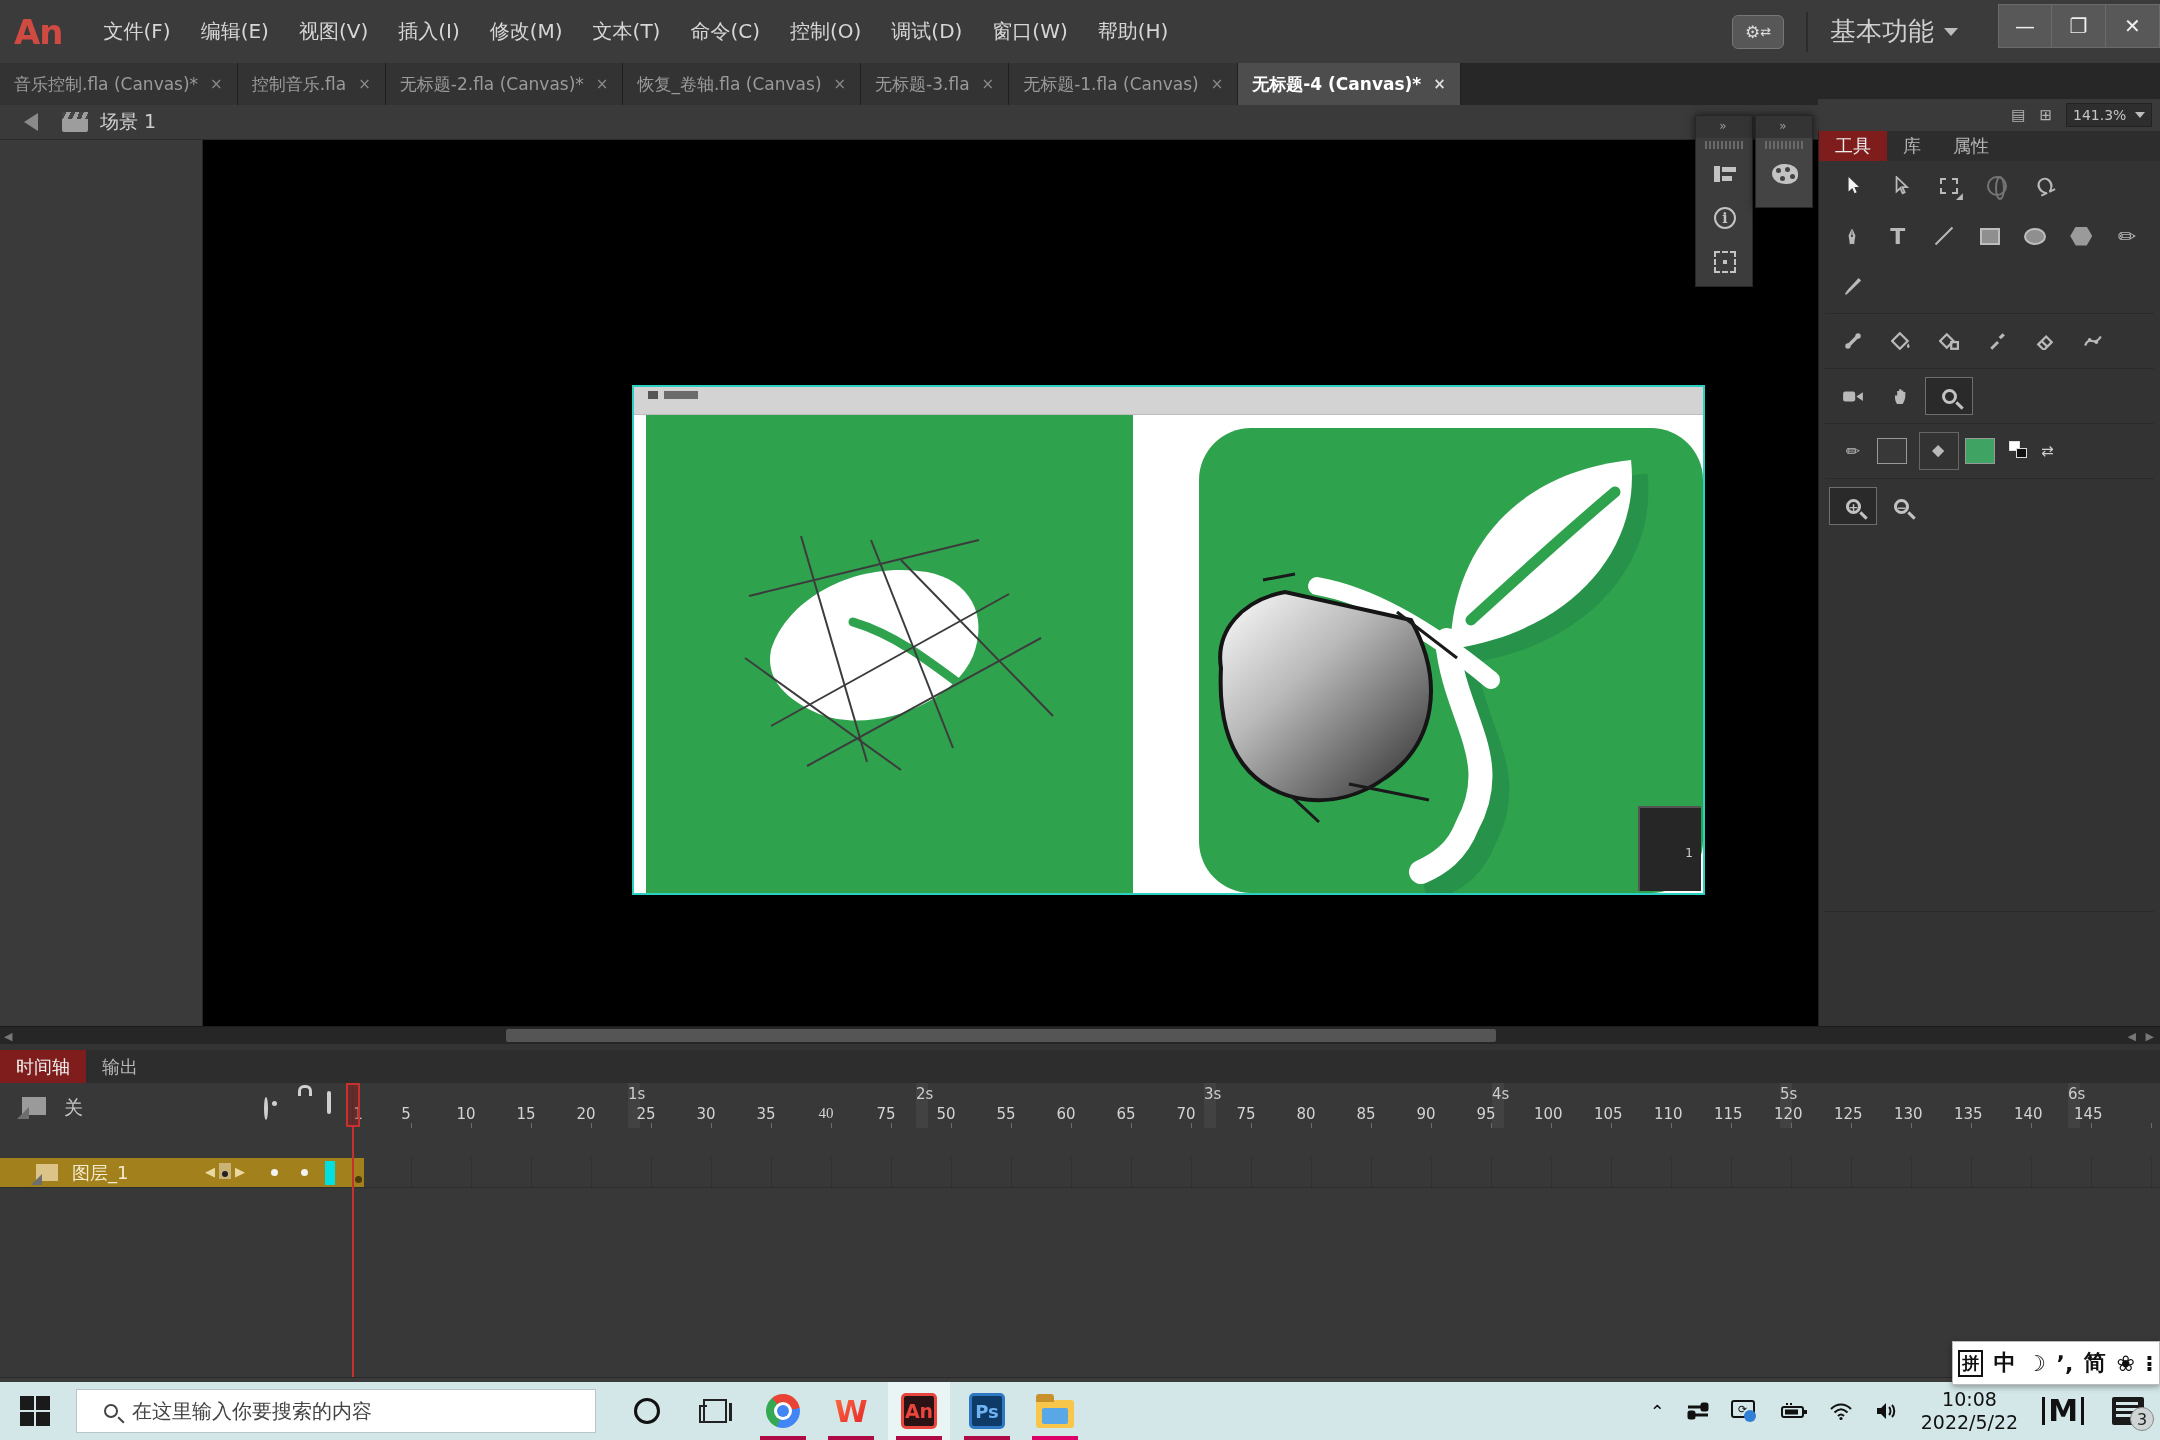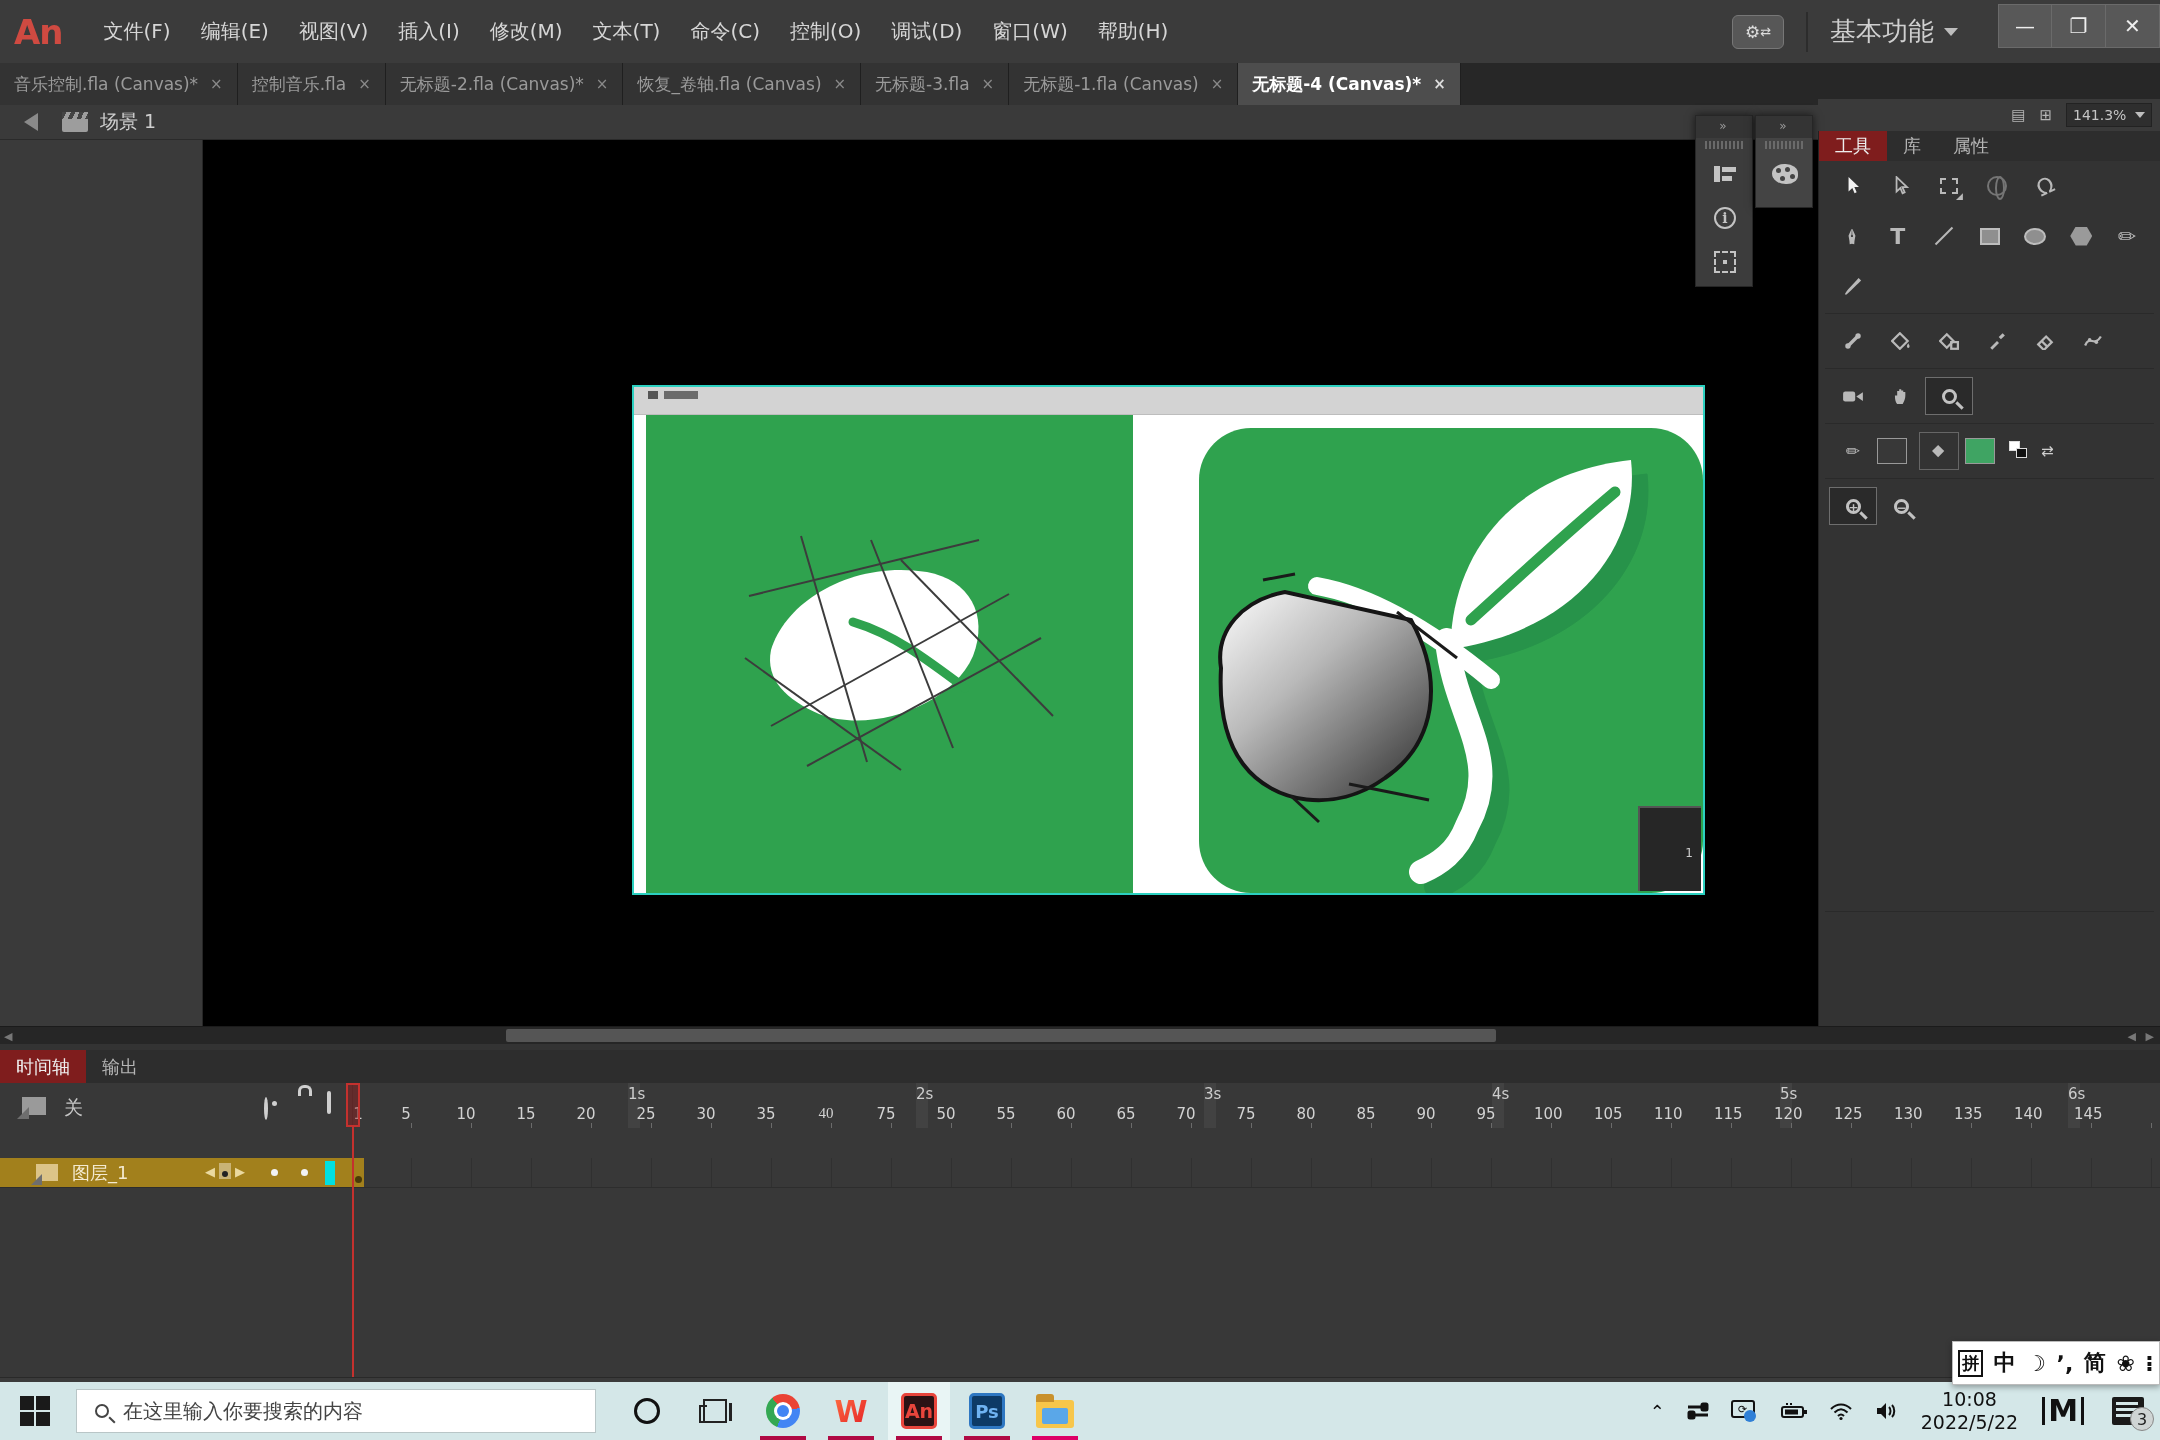--- a/index.html
+++ b/index.html
@@ -160,21 +160,21 @@
   .fps { color:#9a9a9a; border-bottom:1px dotted #9a9a9a; font-size:16px; }
   #tl-scroll-track { position:absolute; left:900px; top:9px; width:960px; height:15px; background:#2a2a2a; }
   #tl-scroll-thumb { position:absolute; left:4px; top:1px; width:950px; height:13px; background:#555; }
 
   
   #taskbar { left:0; top:1382px; width:2160px; height:58px; background:#d4e7e8; display:flex; align-items:center; }
   .winlogo { width:30px; height:30px; margin:0 26px 0 20px; position:relative; }
   .winlogo i { position:absolute; width:14px; height:14px; background:#1a1a1a; }
   .winlogo i:nth-child(1){left:0;top:0} .winlogo i:nth-child(2){right:0;top:0}
   .winlogo i:nth-child(3){left:0;bottom:0} .winlogo i:nth-child(4){right:0;bottom:0}
-  #search-box { width:520px; height:44px; background:#fff; border:1px solid #b9c6c7; display:flex; align-items:center; color:#555; }
+  #search-box { width:520px; height:44px; background:#fff; border:1px solid #b9c6c7; display:flex; align-items:center; color:#555;padding-left:9px; }
   #search-box .sg { width:14px; height:14px; border:2px solid #444; border-radius:50%; position:relative; margin:0 14px 0 18px; }
   #search-box .sg::after { content:""; position:absolute; left:11px; top:13px; width:8px; height:2px; background:#444; transform:rotate(45deg); }
   #search-placeholder { font-size:20px; color:#444; }
   .tb-app { width:62px; height:58px; display:flex; align-items:center; justify-content:center; position:relative; margin-left:6px; }
   .tb-app .runline { position:absolute; left:8px; bottom:0; width:46px; height:4px; background:#b00a44; }
   .tb-app.active-app { background:#e9f5f5; }
   #cortana-circle { width:26px; height:26px; border:3px solid #111; border-radius:50%; }
   #taskview-glyph { width:24px; height:24px; border:2px solid #222; position:relative; background:#d4e7e8; }
   #taskview-glyph::before { content:""; position:absolute; left:-6px; top:4px; width:6px; height:14px; border:2px solid #222; border-right:none; }
   #taskview-glyph::after { content:""; position:absolute; right:-7px; top:2px; width:3px; height:18px; background:#222; }

